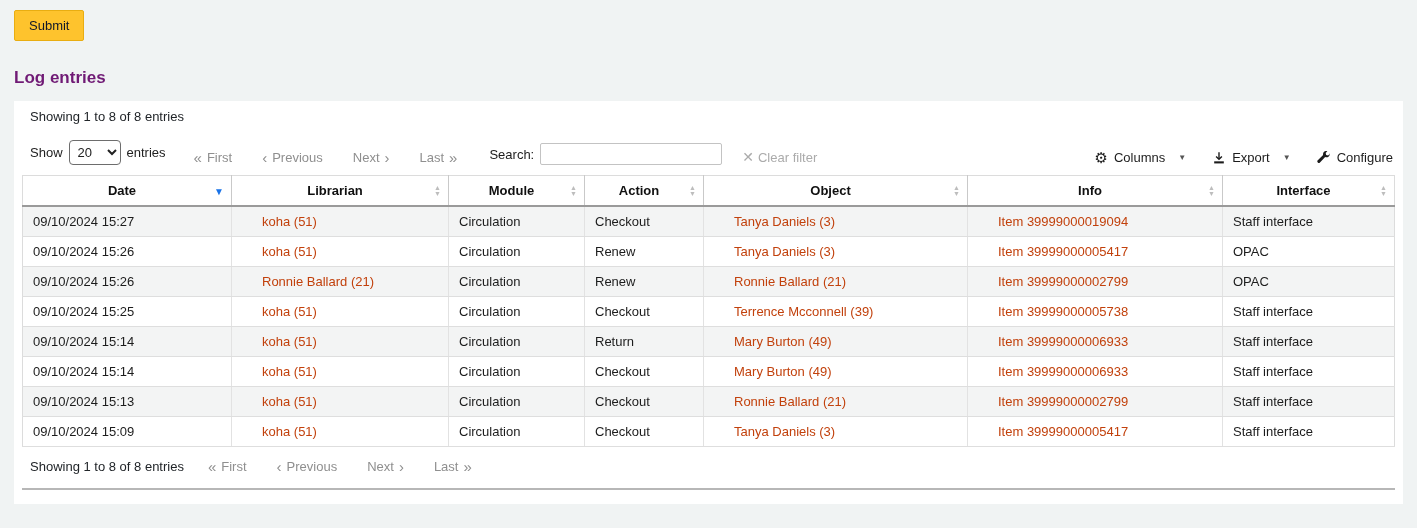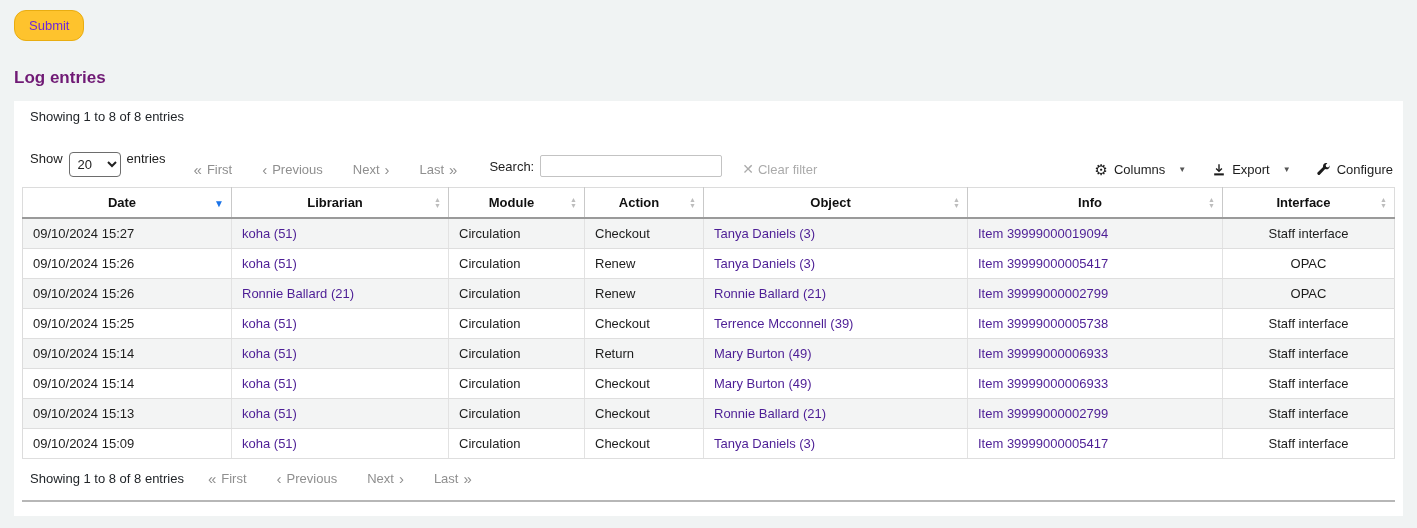--- a/index.html
+++ b/index.html
@@ -8,25 +8,25 @@
     background: #f0f3f3;
     font-family: "Liberation Sans", "DejaVu Sans", sans-serif;
     font-size: 13px;
     color: #212121;
   }
   
   .submit-btn {
     margin: 10px 0 0 14px;
     background: #fec32d;
     border: 1px solid #e9ad11;
-    border-radius: 12px;
+    border-radius: 2px;
     padding: 7px 14px;
     font-family: inherit;
     font-size: 13px;
-    color: #6d28d9;
+    color: #0f172a;
     cursor: pointer;
   }
   h1.page-title {
     margin: 27px 0 13px 14px;
     font-size: 17px;
     font-weight: bold;
     color: #701a75;
   }
   
   .panel {
@@ -39,21 +39,21 @@
   .toolbar {
     display: flex;
     align-items: flex-end;
     margin: 0 2px 10px 8px;
     white-space: nowrap;
   }
   .length-control { display: flex; align-items: center; gap: 6px; }
   .length-control select {
     font-family: inherit; font-size: 13px;
     padding: 3px 4px; width: 52px; height: 25px;
-    border: 1px solid #6d6d6d; border-radius: 4px; background: #fff; color: #212121; margin-top: 12px;
+    border: 1px solid #6d6d6d; border-radius: 4px; background: #fff; color: #212121;
   }
   .pager { display: flex; align-items: center; gap: 30px; margin-left: 28px; }
   .pager a {
     color: #8f8f8f; text-decoration: none; display: inline-flex; align-items: center; gap: 5px;
     cursor: default;
   }
   .pager .chev { font-size: 15px; line-height: 1; color: #8f8f8f; }
   .search-control { display: flex; align-items: center; gap: 6px; margin-left: 32px; }
   .search-control label { color: #1c1c1c; }
   .search-control input {
@@ -90,24 +90,24 @@
   .sort-icon { position: absolute; right: 7px; top: 50%; transform: translateY(-50%); }
   .sort-icon.sorted { color: #1a73e8; font-size: 10px; }
   .sort-icon.neutral { display: flex; flex-direction: column; color: #bdbdbd; font-size: 7px; line-height: 6px; }
   table.log-table td {
     padding: 7px 10px; height: 30px;
     border-right: 1px solid #e2e2e2;
     border-bottom: 1px solid #dedede;
     color: #1c1c1c;
     overflow: hidden; text-overflow: ellipsis; white-space: nowrap;
   }
-  table.log-table td:last-child { border-right: none; text-align: center; }
+  table.log-table td:last-child { border-right: none; }
   table.log-table tbody tr:nth-child(odd) td { background: #f3f4f4; }
   table.log-table tbody tr:nth-child(even) td { background: #ffffff; }
-  a.green-link { color: #4c1d95; text-decoration: none; }
+  a.green-link { color: #c2410c; text-decoration: none; margin-left: 20px; }
   
   .panel-footer {
     display: flex; align-items: center;
     padding: 12px 0 6px 8px; color: #212529;
   }
   .panel-footer .pager { margin-left: 24px; }
   hr.bottom-rule { border: none; border-top: 2px solid #b7b7b7; margin: 8px 0 0 0; }
 </style>
 </head>
 <body>

